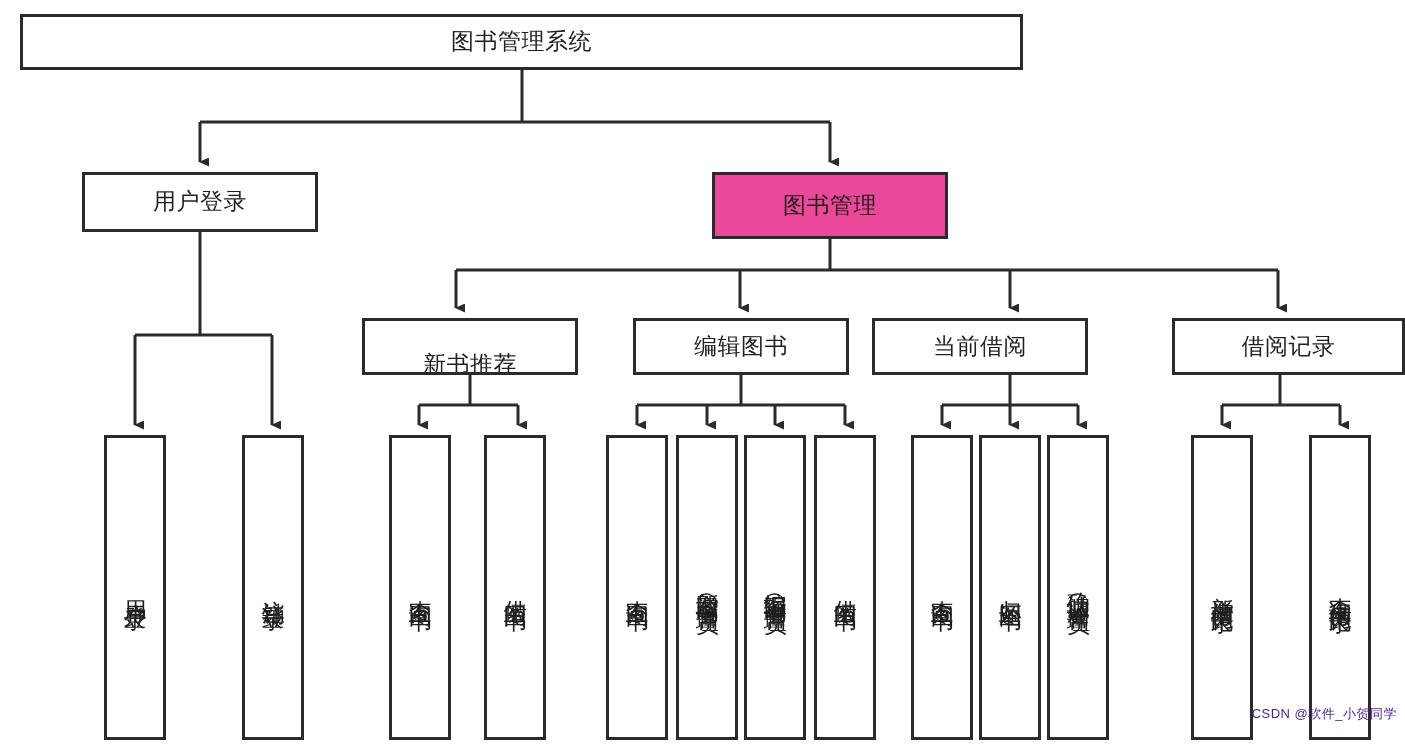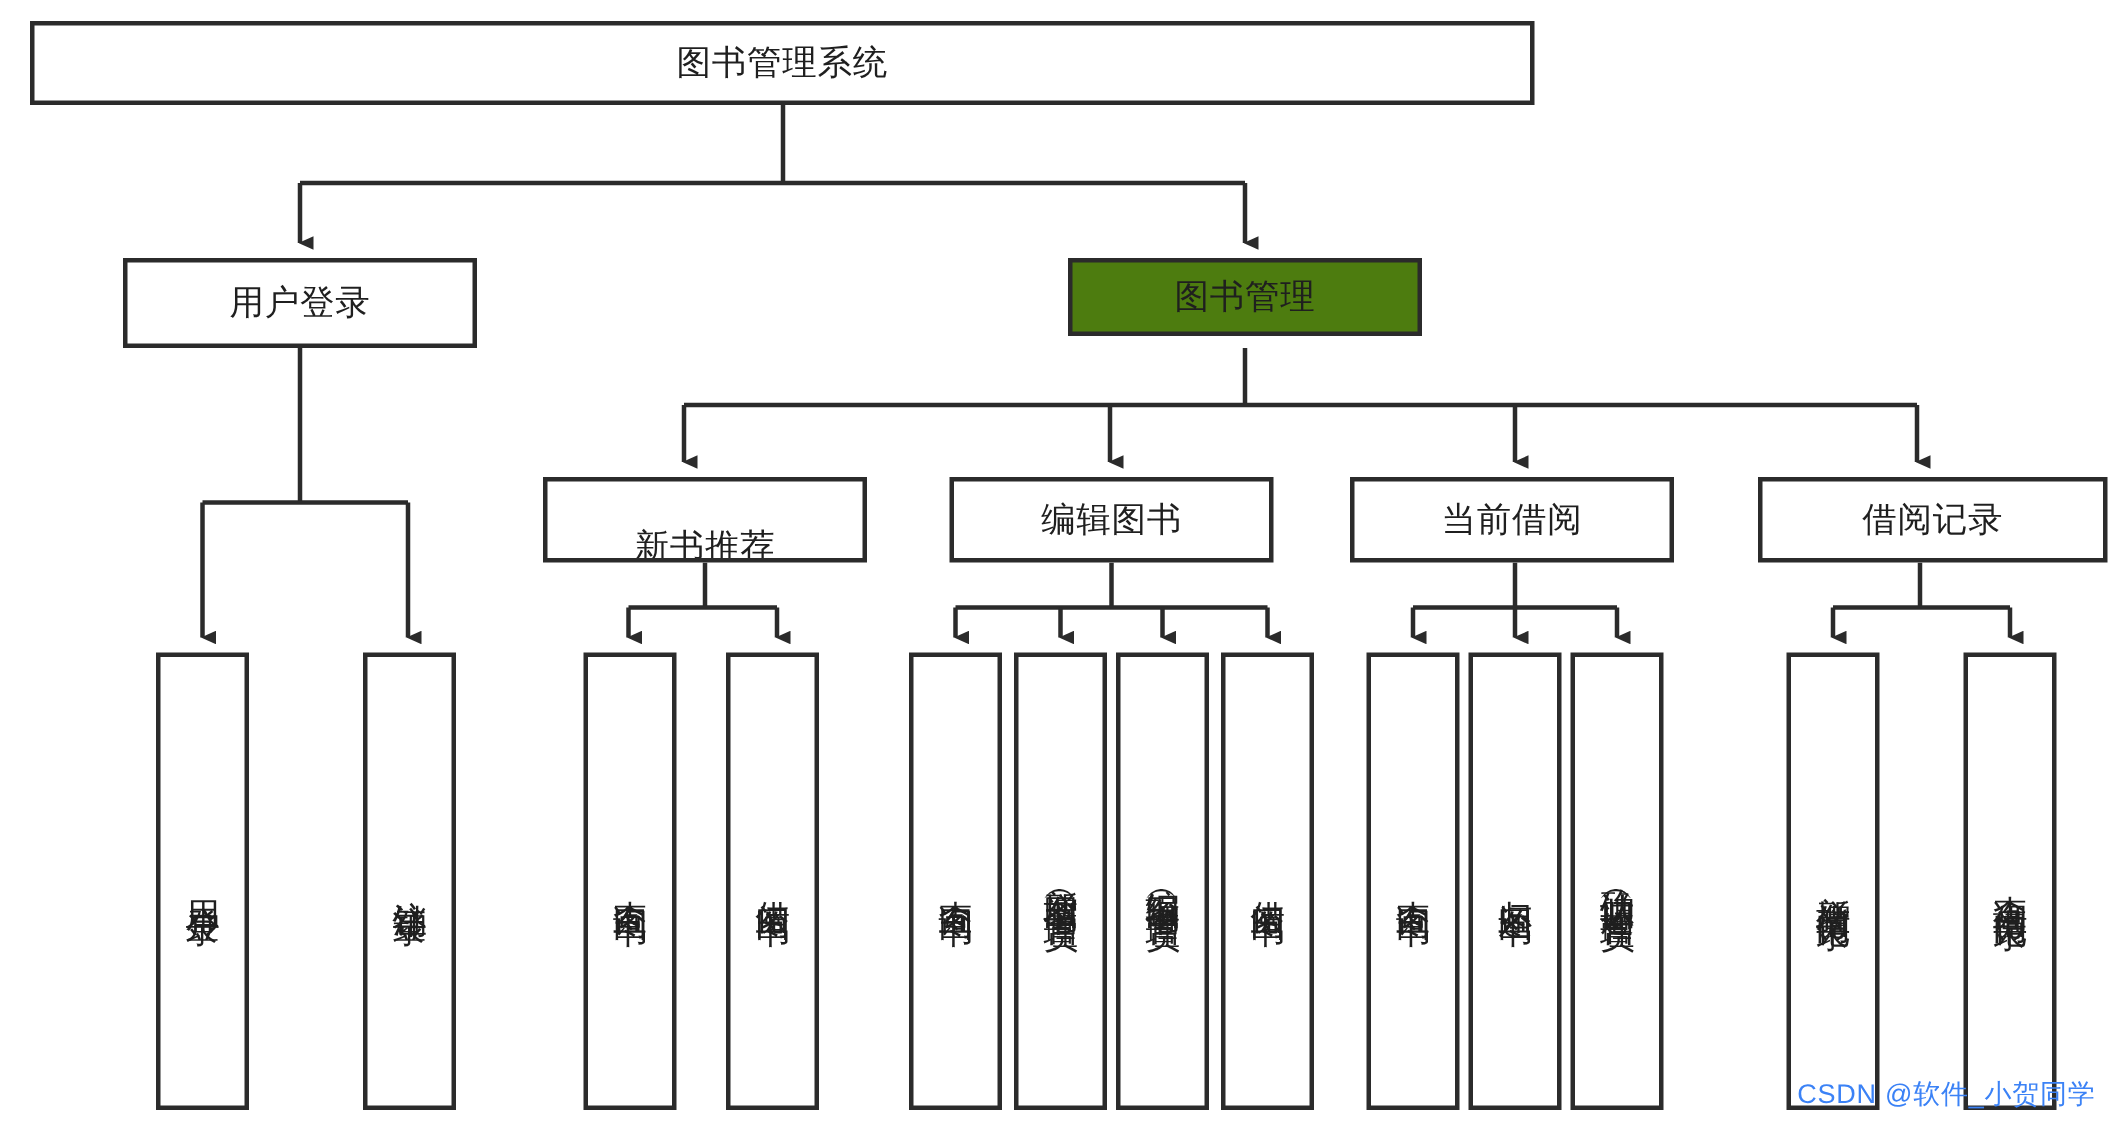--- a/index.html
+++ b/index.html
@@ -50,23 +50,23 @@
   .node.vertical .node-label {
     font-size: 23px;
     line-height: 1.28;
     writing-mode: vertical-rl;
     text-orientation: upright;
     letter-spacing: 3px;
   }
   .watermark {
     position: absolute;
     right: 8px;
-    bottom: 6px;
-    font-size: 18px;
-    color: #3b82f6;
+    bottom: 24px;
+    font-size: 13px;
+    color: #4c1d95;
     white-space: nowrap;
     letter-spacing: 0.5px;
   }
 </style>
 </head>
 <body>
 
 <div id="diagram-root">
 
   <svg class="edges" viewBox="0 0 1405 747" xmlns="http://www.w3.org/2000/svg">
@@ -112,30 +112,30 @@
       </g>
   </svg>
 
   <div id="node-layer">
       <div class="node horizontal" style="left: 20px; top: 14px; width: 1003px; height: 56px; border-color: rgb(43, 43, 43); background: rgb(255, 255, 255);">
         <span class="node-label" style="color: rgb(31, 31, 31);">图书管理系统</span>
       </div>
       <div class="node horizontal" style="left: 82px; top: 172px; width: 236px; height: 60px; border-color: rgb(43, 43, 43); background: rgb(255, 255, 255);">
         <span class="node-label" style="color: rgb(31, 31, 31);">用户登录</span>
       </div>
-      <div class="node horizontal" style="left: 712px; top: 172px; width: 236px; height: 52px; border-color: rgb(43, 43, 43); background: #4d7c0f;">
+      <div class="node horizontal" style="left: 712px; top: 172px; width: 236px; height: 67px; border-color: rgb(43, 43, 43); background: #ec4899;">
         <span class="node-label" style="color: rgb(31, 31, 31);">图书管理</span>
       </div>
       <div class="node horizontal" style="left: 362px; top: 318px; width: 216px; height: 57px; border-color: rgb(43, 43, 43); background: rgb(255, 255, 255);">
         <span class="node-label" style="color: rgb(31, 31, 31); margin-top: 37px;">新书推荐</span>
       </div>
       <div class="node horizontal" style="left: 633px; top: 318px; width: 216px; height: 57px; border-color: rgb(43, 43, 43); background: rgb(255, 255, 255);">
         <span class="node-label" style="color: rgb(31, 31, 31);">编辑图书</span>
       </div>
-      <div class="node horizontal" style="left: 900px; top: 318px; width: 216px; height: 57px; border-color: rgb(43, 43, 43); background: rgb(255, 255, 255);">
+      <div class="node horizontal" style="left: 872px; top: 318px; width: 216px; height: 57px; border-color: rgb(43, 43, 43); background: rgb(255, 255, 255);">
         <span class="node-label" style="color: rgb(31, 31, 31);">当前借阅</span>
       </div>
       <div class="node horizontal" style="left: 1172px; top: 318px; width: 233px; height: 57px; border-color: rgb(43, 43, 43); background: rgb(255, 255, 255);">
         <span class="node-label" style="color: rgb(31, 31, 31);">借阅记录</span>
       </div>
       <div class="node vertical" style="left: 104px; top: 435px; width: 62px; height: 305px; border-color: rgb(43, 43, 43); background: rgb(255, 255, 255);">
         <span class="node-label" style="color: rgb(31, 31, 31);">用户登录</span>
       </div>
       <div class="node vertical" style="left: 242px; top: 435px; width: 62px; height: 305px; border-color: rgb(43, 43, 43); background: rgb(255, 255, 255);">
         <span class="node-label" style="color: rgb(31, 31, 31);">注销登录</span>

